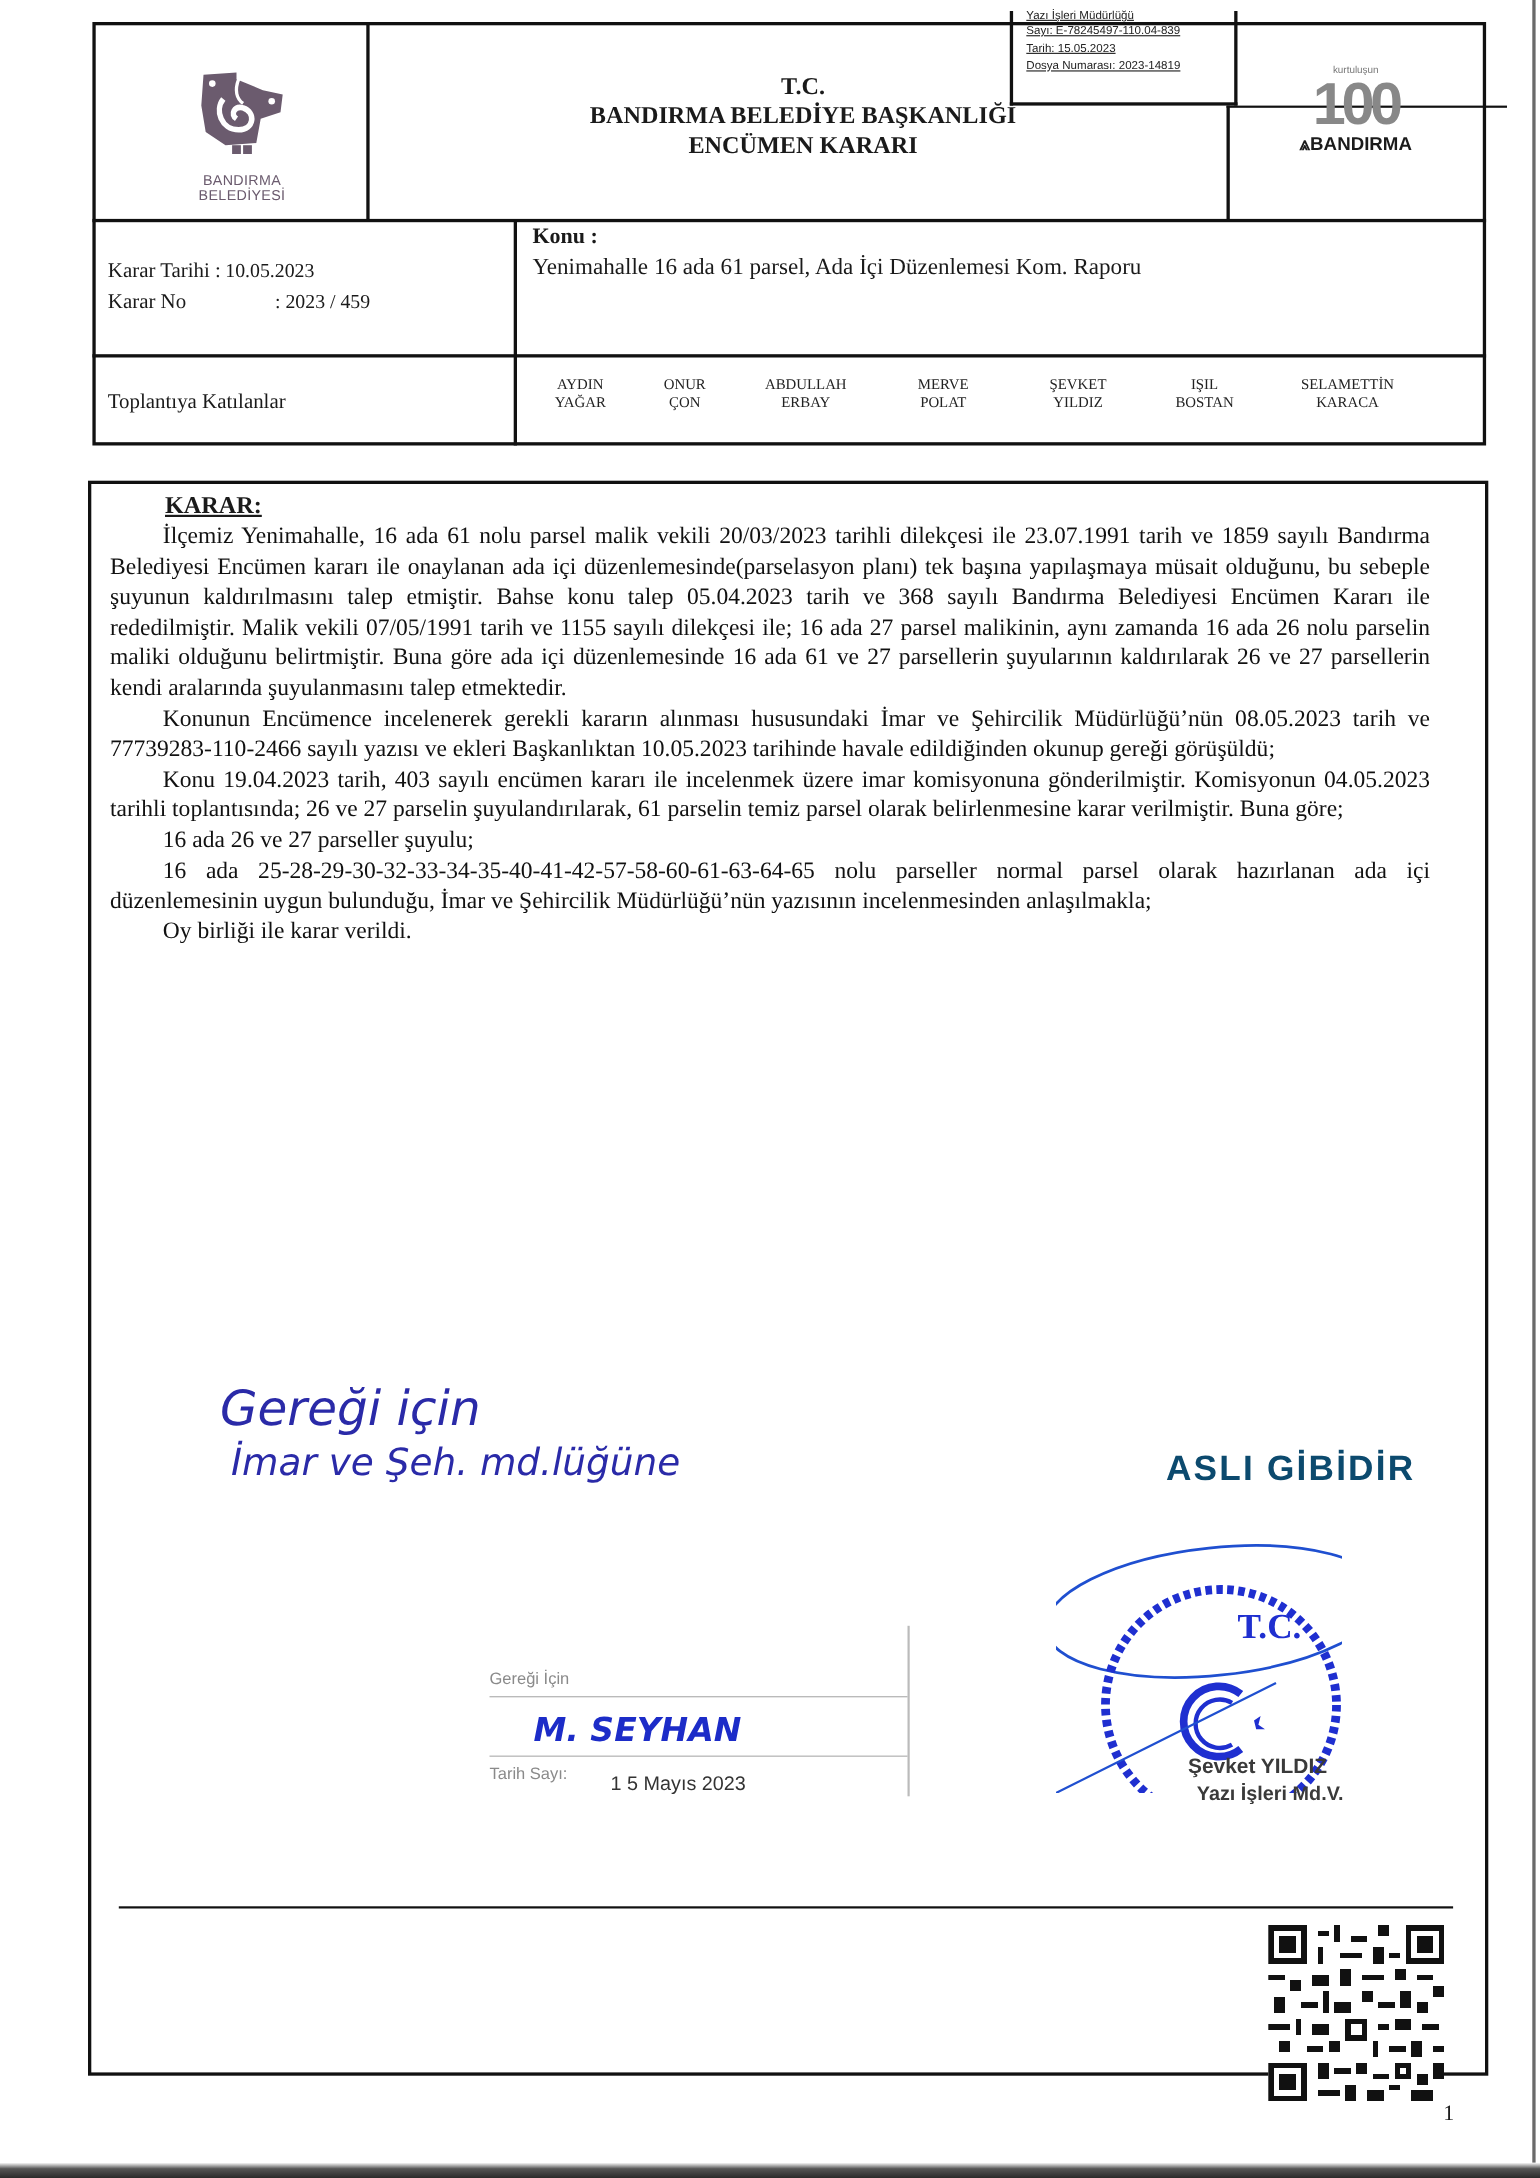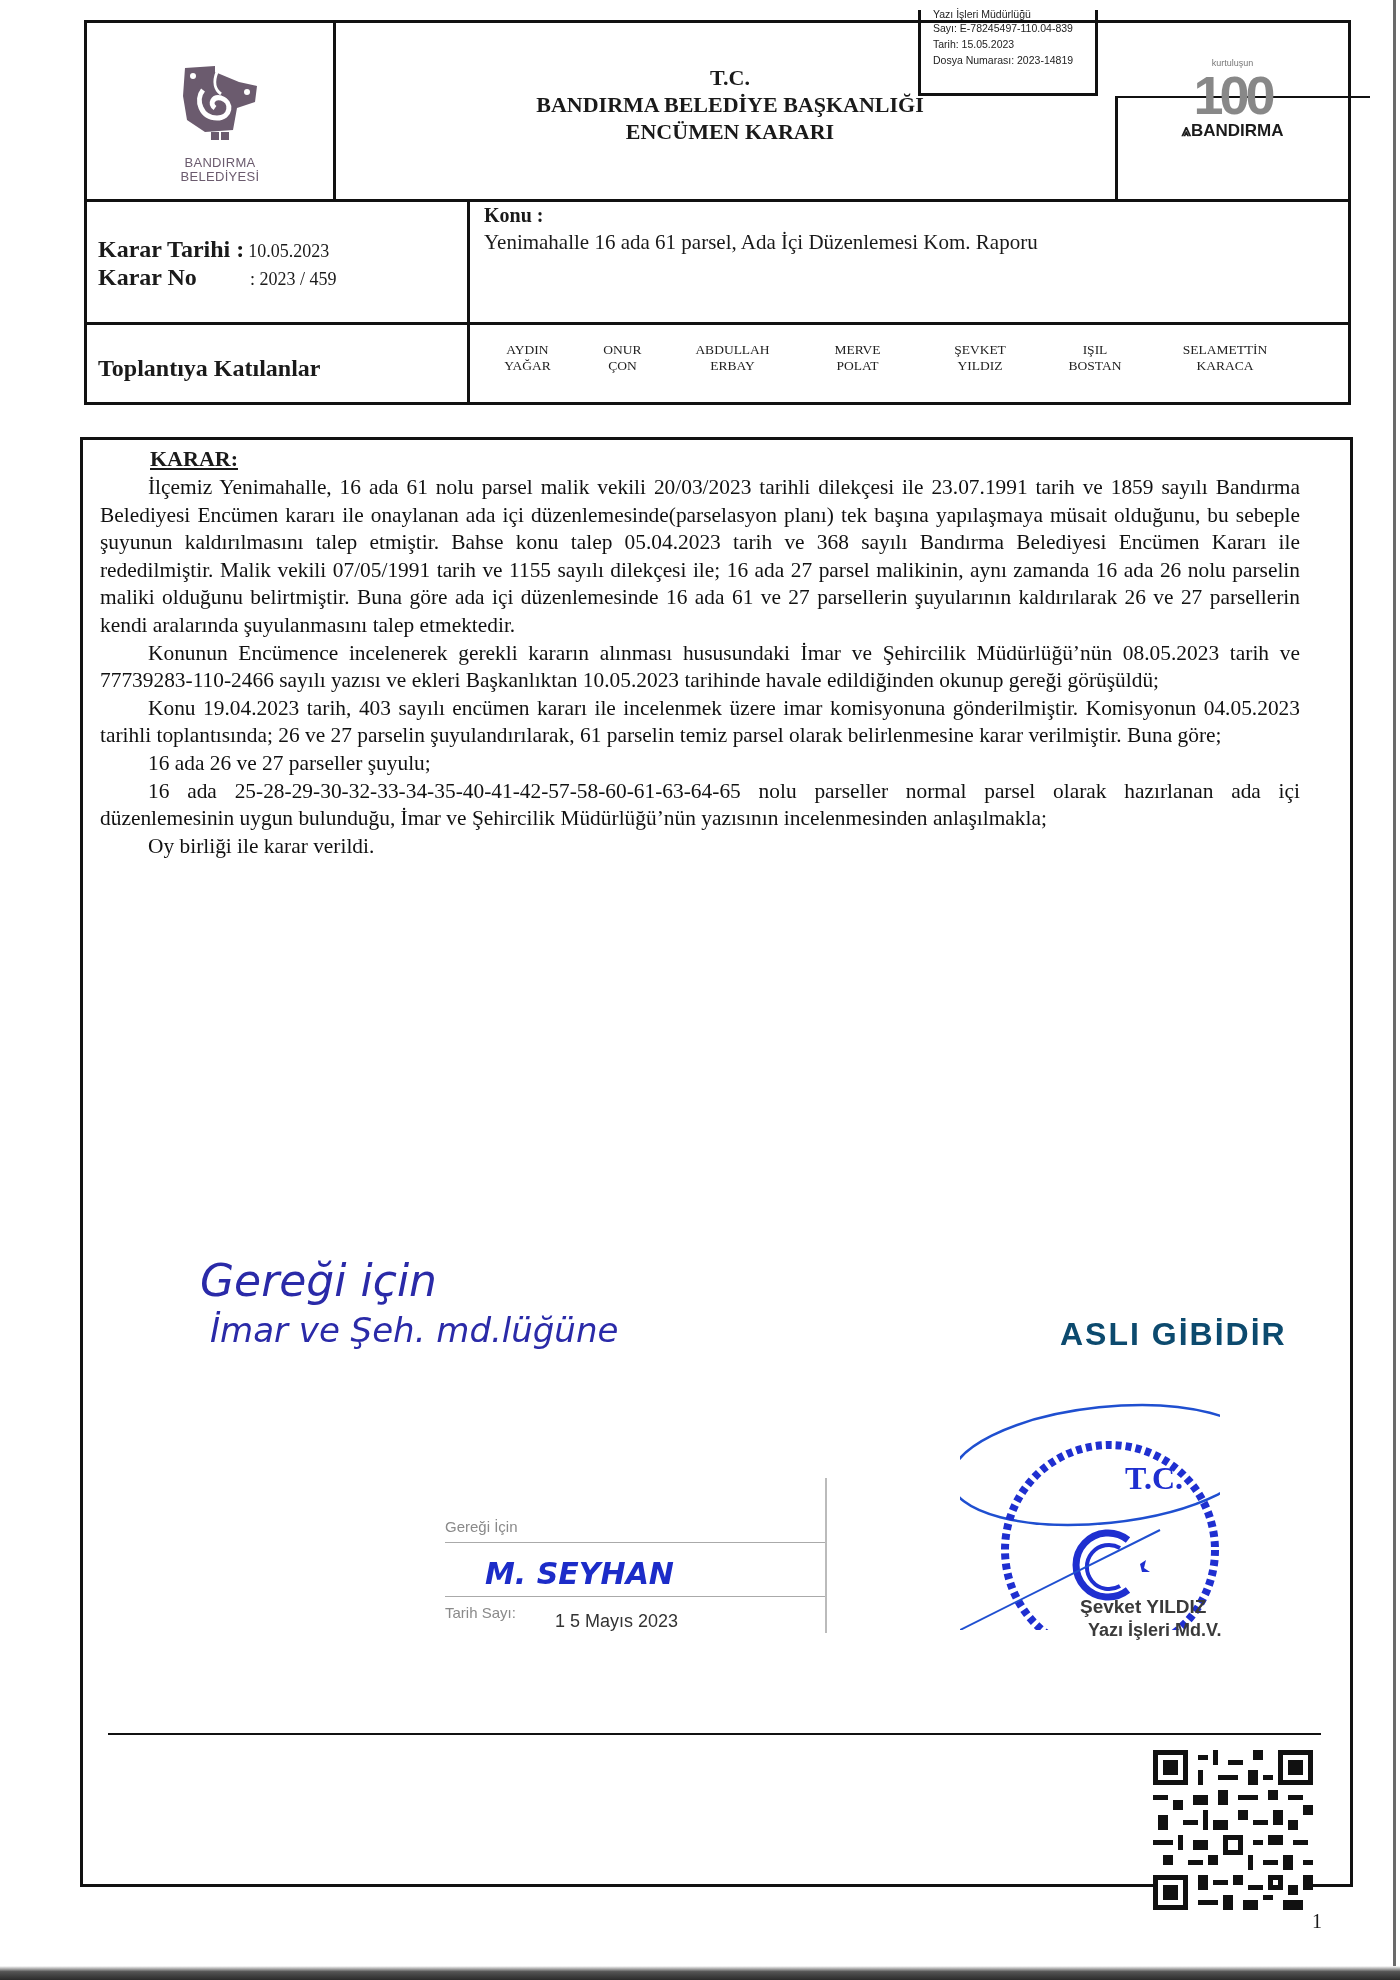--- a/index.html
+++ b/index.html
@@ -11,29 +11,29 @@
 
   
   .hdr { position:absolute; left:84px; top:20px; width:1267px; height:385px; border:3px solid #111; box-sizing:border-box; }
   .vline { position:absolute; background:#111; }
   .hline { position:absolute; background:#111; }
 
   .logo-left { position:absolute; left:160px; top:60px; width:120px; text-align:center; }
   .logo-left .txt { font-family:"Liberation Sans","DejaVu Sans",sans-serif; color:#6b5b6e; font-size:13px; line-height:14px; letter-spacing:0.3px; }
   .title { position:absolute; left:470px; top:64px; width:520px; text-align:center; font-weight:bold; font-size:22px; line-height:27px; }
 
-  .reg-box { position:absolute; left:918px; top:10px; width:180px; height:86px; border:3px solid #111; box-sizing:border-box; border-top:none; }
+  .reg-box { position:absolute; left:918px; top:10px; width:207px; height:86px; border:3px solid #111; box-sizing:border-box; border-top:none;text-decoration:underline; }
   .reg-box .l { font-family:"Liberation Sans","DejaVu Sans",sans-serif; font-size:10.5px; line-height:16px; color:#222; padding-left:12px; white-space:nowrap; overflow:hidden; }
 
   .logo-right { position:absolute; left:1160px; top:58px; width:145px; height:90px; text-align:center; }
   .logo-right .kurt { font-family:"Liberation Sans","DejaVu Sans",sans-serif; font-size:9px; color:#777; }
   .logo-right .big { font-family:"Liberation Sans","DejaVu Sans",sans-serif; font-size:54px; font-weight:bold; color:#888; line-height:54px; letter-spacing:-4px; }
   .logo-right .brand { font-family:"Liberation Sans","DejaVu Sans",sans-serif; font-size:17px; font-weight:bold; color:#1b1b1b; line-height:18px; }
 
-  .meta-label { font-weight:bold; font-size:24px; }
+  .meta-label { font-weight:normal; font-size:19px; }
   .meta-val { font-size:18px; }
 
   .konu-label { position:absolute; left:484px; top:204px; font-weight:bold; font-size:20px; }
   .konu-val { position:absolute; left:484px; top:230px; font-size:21px; }
 
   .members { position:absolute; left:480px; top:342px; width:860px; display:flex; }
   .member { text-align:center; font-size:13.5px; line-height:16px; color:#222; }
 
   
   .main { position:absolute; left:80px; top:437px; width:1273px; height:1450px; border:3px solid #111; border-right-width:3px; box-sizing:border-box; }

